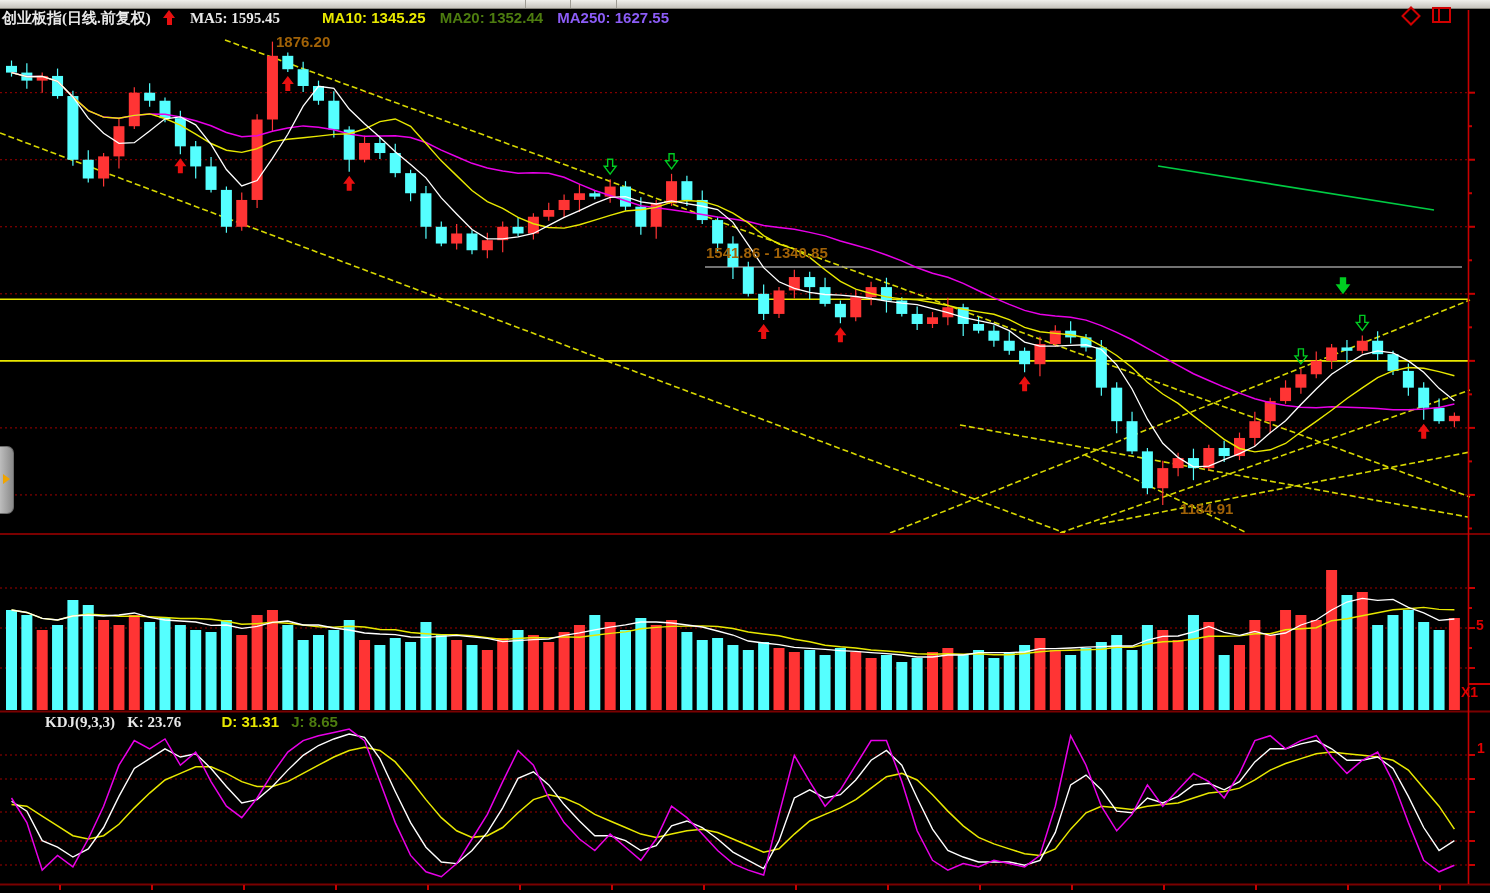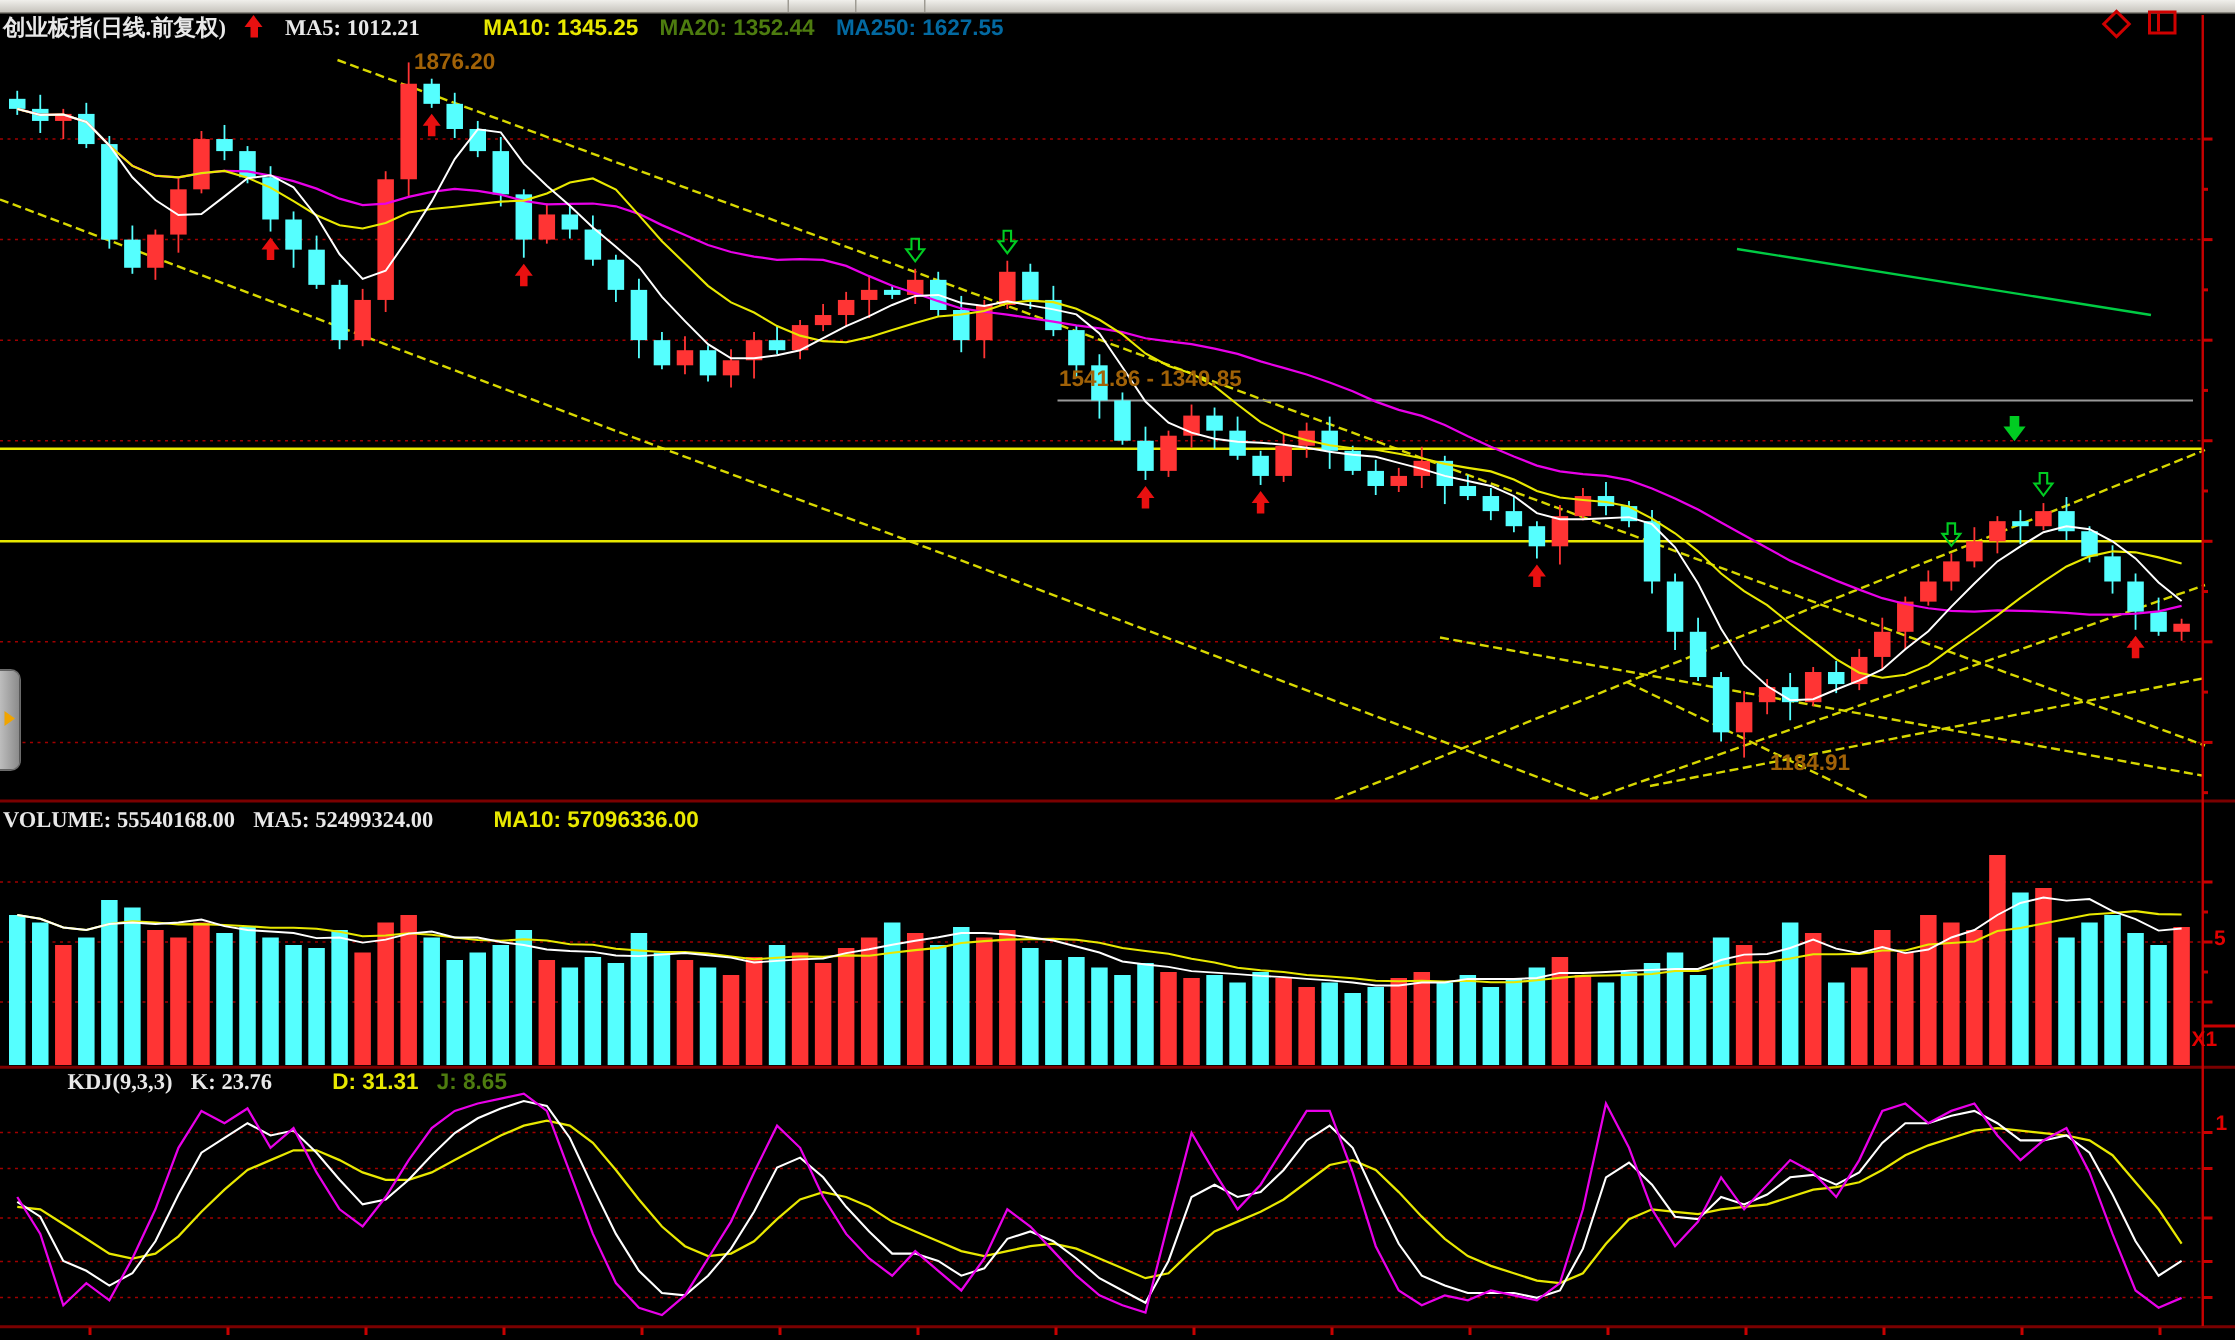--- a/index.html
+++ b/index.html
@@ -3,21 +3,21 @@
 <meta charset="utf-8">
 <style>
   html,body{margin:0;padding:0;background:#000;}
   #app{position:relative;width:1490px;height:893px;background:#000;overflow:hidden;
        font-family:"Liberation Sans",sans-serif;}
   .topstrip{position:absolute;left:0;top:0;width:1490px;height:8px;
             background:linear-gradient(#f0efeb,#c7c4bd);border-bottom:1px solid #88857d;}
   .topstrip .notch{position:absolute;top:0;width:1px;height:8px;background:#9e9b93;}
   .hdr{position:absolute;left:2px;top:9px;font:700 15px "Liberation Sans",sans-serif;white-space:nowrap;}
   .hdr span{margin-right:10px;}
-  .t-white{color:#e8e8e8;font-family:Liberation Serif, serif;} .t-yel{color:#e8e800;padding-left:28px;} .t-mag{color:#4d7c0f;} .t-grn{color:#0369a1;margin-top:30px;}
+  .t-white{color:#e8e8e8;font-family:Liberation Serif, serif;} .t-yel{color:#e8e800;padding-left:28px;} .t-mag{color:#4d7c0f;} .t-grn{color:#8b5cf6;margin-top:30px;}
   .uparrow{display:inline-block;position:relative;width:13px;height:15px;margin:0 6px 0 2px;vertical-align:-2px;}
   .uparrow .head{position:absolute;left:0;top:0;width:0;height:0;
                  border-left:6.5px solid transparent;border-right:6.5px solid transparent;
                  border-bottom:8px solid #e81010;}
   .uparrow .stem{position:absolute;left:4px;top:7px;width:5px;height:8px;background:#e81010;}
   .winicons{position:absolute;top:7px;left:1404px;height:18px;}
   .icon-diamond{position:absolute;left:0;top:2px;width:10px;height:10px;border:2px solid #d00000;transform:rotate(45deg);}
   .icon-panes{position:absolute;left:28px;top:0;width:15px;height:12px;border:2px solid #d00000;}
   .icon-panes .bar{position:absolute;left:4px;top:0;width:2px;height:12px;background:#d00000;}
   .glabel{position:absolute;color:#a16207;font:700 15px "Liberation Sans",sans-serif;white-space:nowrap;}
@@ -427,42 +427,37 @@
         <line x1="1072" y1="885" x2="1072" y2="890" stroke="#c80000" stroke-width="2"></line>
         <line x1="1164" y1="885" x2="1164" y2="890" stroke="#c80000" stroke-width="2"></line>
         <line x1="1256" y1="885" x2="1256" y2="890" stroke="#c80000" stroke-width="2"></line>
         <line x1="1348" y1="885" x2="1348" y2="890" stroke="#c80000" stroke-width="2"></line>
         <line x1="1440" y1="885" x2="1440" y2="890" stroke="#c80000" stroke-width="2"></line>
       </g>
   </svg>
 
   <div class="hdr">
     <span class="t-white">创业板指(日线.前复权)</span><span class="uparrow"><span class="head"></span><span class="stem"></span></span>
-    <span class="t-white">MA5: 1012.21</span>
+    <span class="t-white">MA5: 1595.45</span>
     <span class="t-yel">MA10: 1345.25</span>
     <span class="t-mag">MA20: 1352.44</span>
     <span class="t-grn">MA250: 1627.55</span>
   </div>
 
   <div class="winicons">
     <div class="icon-diamond"></div>
     <div class="icon-panes">
         <div class="bar"></div>
       </div>
   </div>
 
   <div class="glabel" style="left:276px;top:33px">1876.20</div>
   <div class="glabel" style="left:706px;top:244px">1541.86 - 1340.85</div>
   <div class="glabel" style="left:1180px;top:500px">1184.91</div>
 
-  <div class="vhdr">
-    <span class="t-white">VOLUME: 55540168.00</span>
-    <span class="t-white">MA5: 52499324.00</span>
-    <span class="t-yel">MA10: 57096336.00</span>
-  </div>
 
   <div class="khdr">
     <span class="t-white">KDJ(9,3,3)</span>
     <span class="t-white">K: 23.76</span>
     <span class="t-yel">D: 31.31</span>
     <span class="t-mag">J: 8.65</span>
   </div>
 
   <div class="axis-red" style="left:1461px;top:684px">X1</div>
   <div class="axis-red" style="left:1476px;top:617px">5</div>

